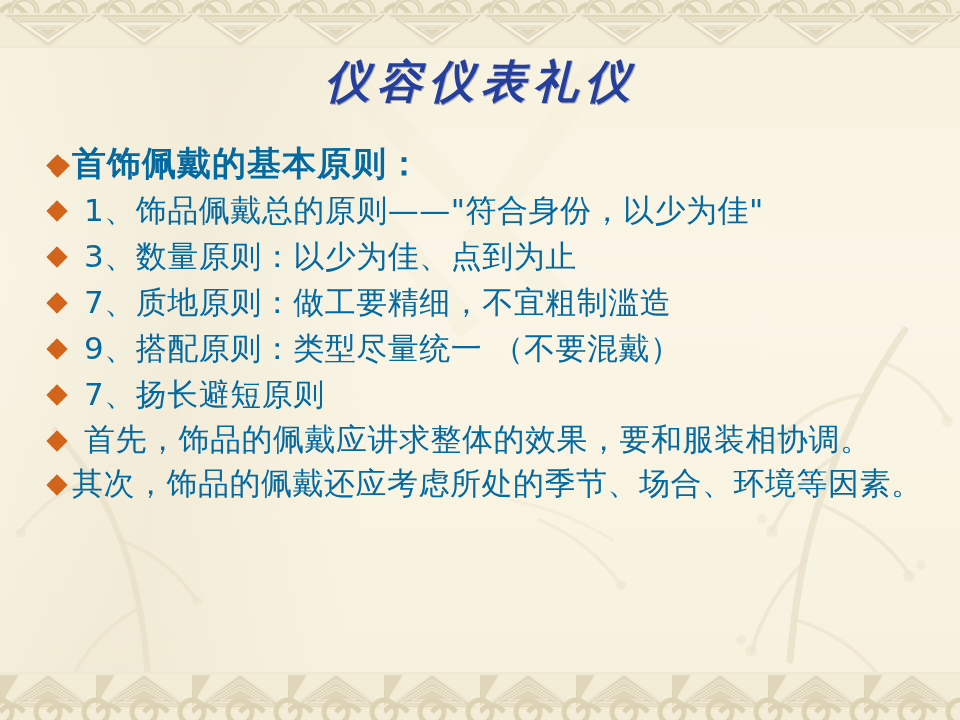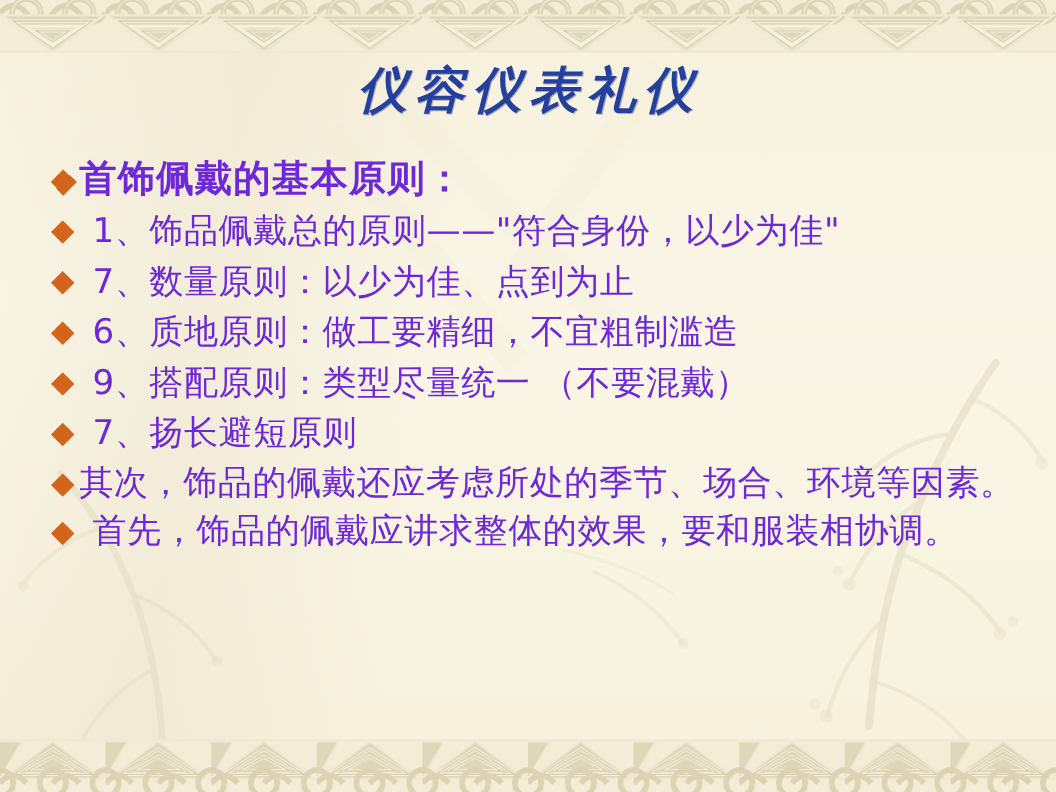--- a/index.html
+++ b/index.html
@@ -102,21 +102,21 @@
     background: #d2641c;
     transform: rotate(45deg);
   }
   .bullet-mark .quad i.n { left: 5px;  top: 0px; }
   .bullet-mark .quad i.w { left: 0px;  top: 5px; }
   .bullet-mark .quad i.e { left: 10px; top: 5px; }
   .bullet-mark .quad i.s { left: 5px;  top: 10px; }
 
   .bullet-text {
     flex: 1 1 auto;
-    color: #6d28d9;
+    color: #0369a1;
     font-family: "DejaVu Sans", "Liberation Sans", sans-serif;
     font-size: 31px;
     line-height: 44px;
     letter-spacing: 0.5px;
     white-space: pre-wrap;
   }
 
   
   .row-heading .bullet-text {
     font-size: 34px;
@@ -286,33 +286,33 @@
 
     <div class="bullet-row indent-sm">
       <span class="bullet-mark">
         <span class="quad">
             <i class="n"></i>
             <i class="w"></i>
             <i class="e"></i>
             <i class="s"></i>
           </span>
       </span>
-      <span class="bullet-text">7、数量原则：以少为佳、点到为止</span>
-    </div>
-
-    <div class="bullet-row indent-sm">
-      <span class="bullet-mark">
-        <span class="quad">
-            <i class="n"></i>
-            <i class="w"></i>
-            <i class="e"></i>
-            <i class="s"></i>
-          </span>
-      </span>
-      <span class="bullet-text">6、质地原则：做工要精细，不宜粗制滥造</span>
+      <span class="bullet-text">3、数量原则：以少为佳、点到为止</span>
+    </div>
+
+    <div class="bullet-row indent-sm">
+      <span class="bullet-mark">
+        <span class="quad">
+            <i class="n"></i>
+            <i class="w"></i>
+            <i class="e"></i>
+            <i class="s"></i>
+          </span>
+      </span>
+      <span class="bullet-text">7、质地原则：做工要精细，不宜粗制滥造</span>
     </div>
 
     <div class="bullet-row indent-sm">
       <span class="bullet-mark">
         <span class="quad">
             <i class="n"></i>
             <i class="w"></i>
             <i class="e"></i>
             <i class="s"></i>
           </span>
@@ -326,39 +326,39 @@
             <i class="n"></i>
             <i class="w"></i>
             <i class="e"></i>
             <i class="s"></i>
           </span>
       </span>
       <span class="bullet-text">7、扬长避短原则</span>
     </div>
 
 
+    <div class="bullet-row row-para indent-sm">
+      <span class="bullet-mark">
+        <span class="quad">
+            <i class="n"></i>
+            <i class="w"></i>
+            <i class="e"></i>
+            <i class="s"></i>
+          </span>
+      </span>
+      <span class="bullet-text">首先，饰品的佩戴应讲求整体的效果，要和服装相协调。</span>
+    </div>
+
     <div class="bullet-row row-para indent-none">
       <span class="bullet-mark">
         <span class="quad">
             <i class="n"></i>
             <i class="w"></i>
             <i class="e"></i>
             <i class="s"></i>
           </span>
       </span>
       <span class="bullet-text">其次，饰品的佩戴还应考虑所处的季节、场合、环境等因素。</span>
     </div>
 
-    <div class="bullet-row row-para indent-sm">
-      <span class="bullet-mark">
-        <span class="quad">
-            <i class="n"></i>
-            <i class="w"></i>
-            <i class="e"></i>
-            <i class="s"></i>
-          </span>
-      </span>
-      <span class="bullet-text">首先，饰品的佩戴应讲求整体的效果，要和服装相协调。</span>
-    </div>
-
   </div>
 
 </div>
 
 </body></html>

